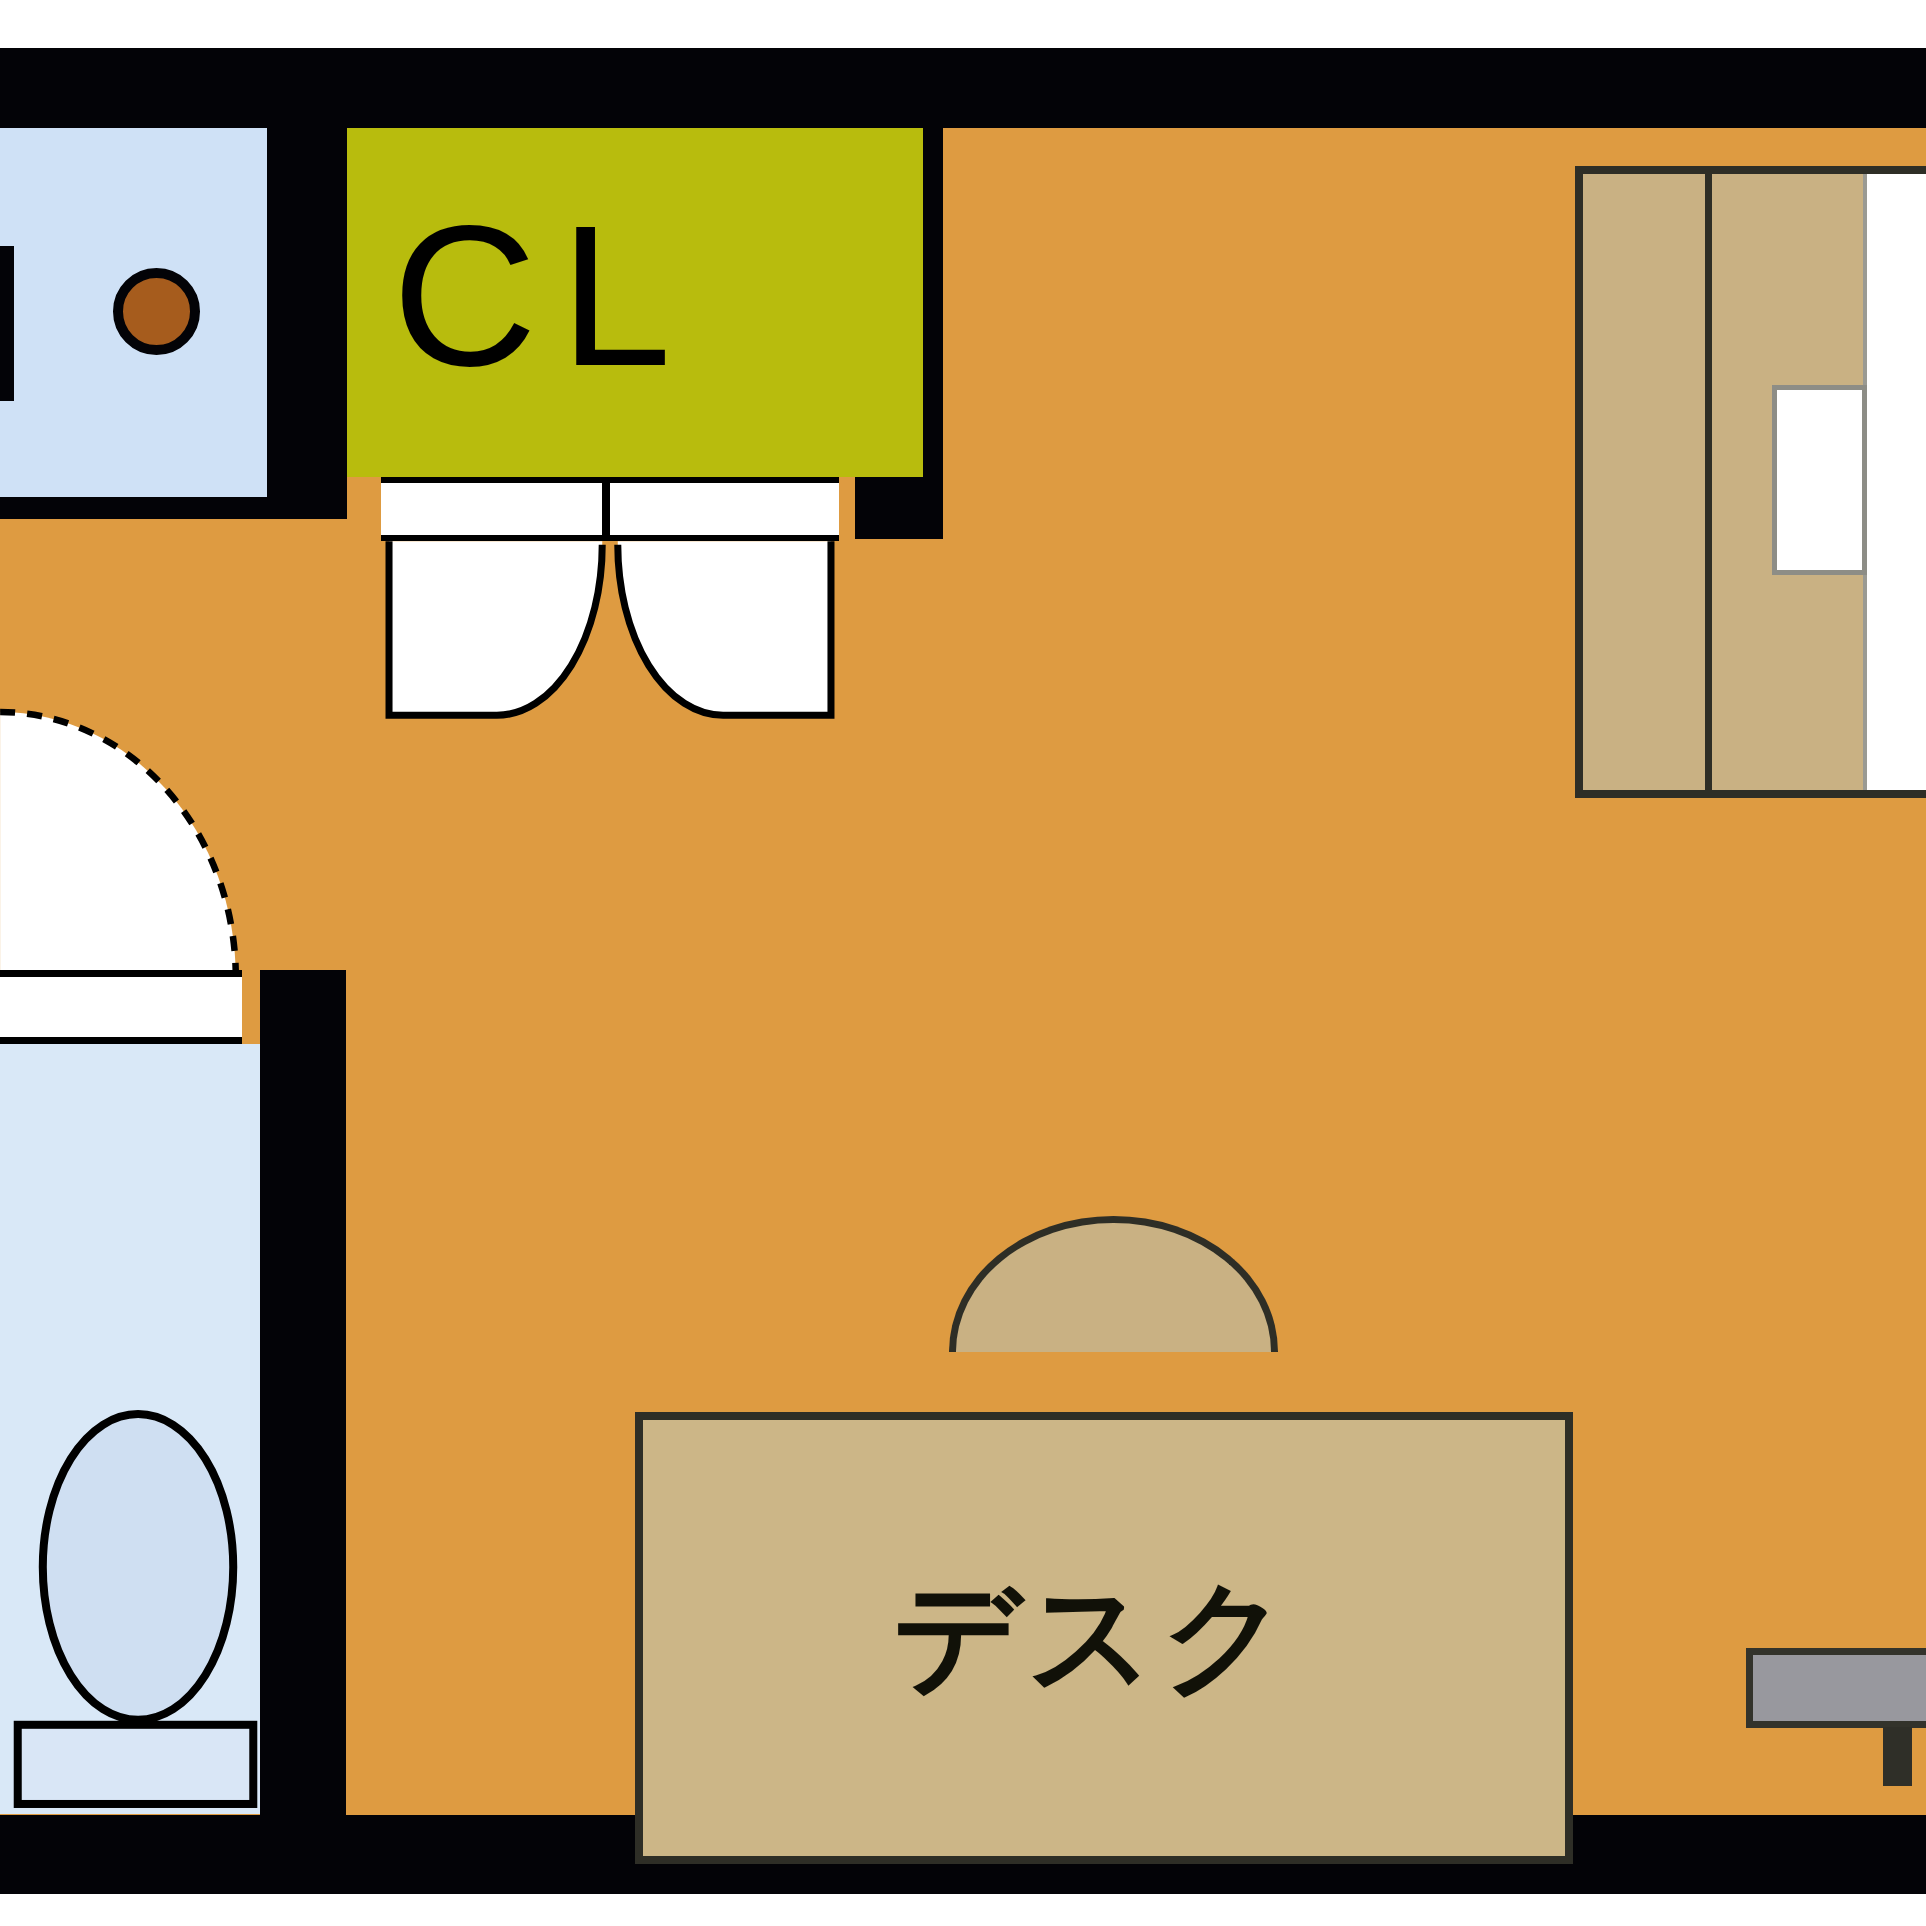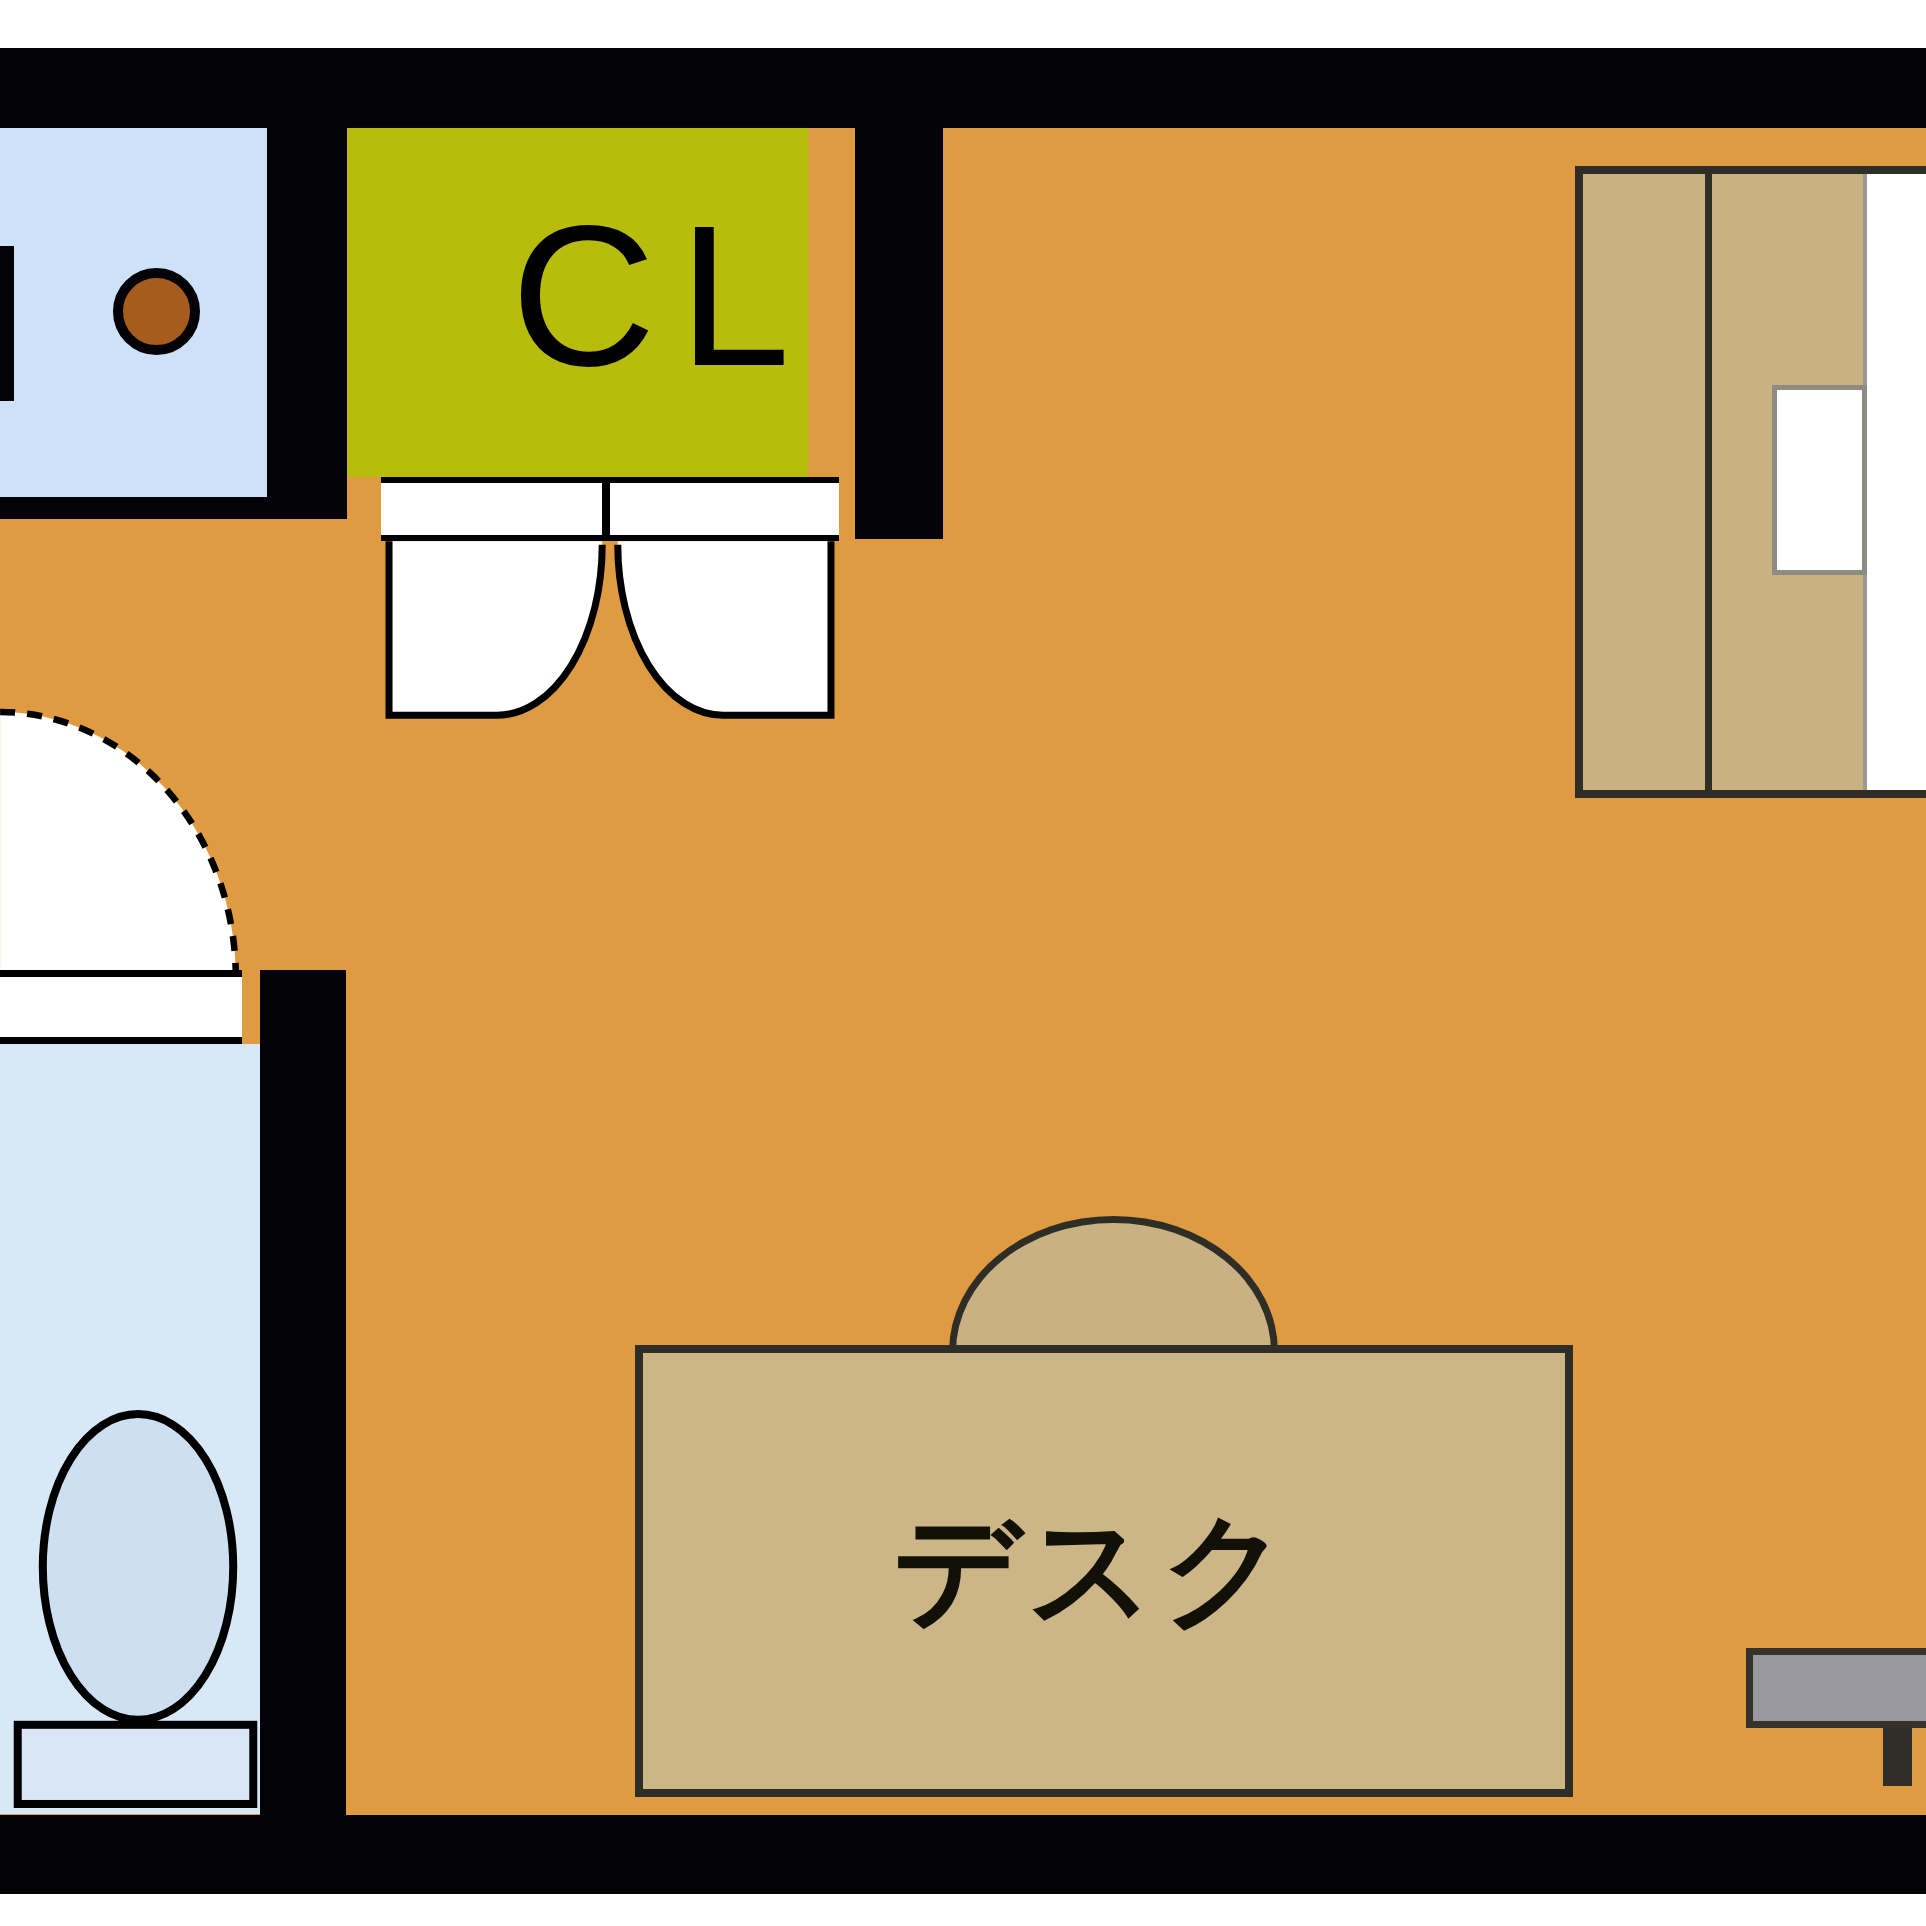--- a/index.html
+++ b/index.html
@@ -18,22 +18,22 @@
   #kitchen-fixture{left:0;top:246px;width:14px;height:155px;background:var(--wall);}
   #burner{left:113px;top:268px;width:87px;height:87px;border-radius:50%;
           background:var(--burner);border:10px solid var(--wall);}
 
   
   #wall-pier-a{left:267px;top:128px;width:80px;height:391px;background:var(--wall);}
   #wall-pier-b{left:855px;top:128px;width:88px;height:411px;background:var(--wall);}
   #wall-pier-c{left:260px;top:970px;width:86px;height:845px;background:var(--wall);}
 
   
-  #closet{left:347px;top:128px;width:461px;height:349px;background:var(--closet);
-          display:flex;align-items:center;justify-content:flex-end;}
+  #closet{left:347px;top:128px;width:576px;height:349px;background:var(--closet);
+          display:flex;align-items:center;justify-content:flex-start;padding-left:40px;}
   #closet-label{font-size:201px;letter-spacing:22.6px;color:#000;line-height:1;
                 transform:translate(5px,-7px);}
   #closet-door-strip{left:381px;top:477px;width:458px;height:64px;background:#ffffff;
                      border-top:6.5px solid #000;border-bottom:6.5px solid #000;}
   #closet-door-divider{left:602px;top:477px;width:7.5px;height:64px;background:#000;}
   #closet-door-swings{left:381px;top:541px;width:458px;height:186px;}
 
   
   #entry-door-swing{left:0;top:697px;width:261px;height:351px;}
   #entry-threshold{left:0;top:970px;width:242px;height:74px;background:#ffffff;
@@ -49,21 +49,21 @@
   #bed-divider{left:1705px;top:174px;width:7px;height:616px;background:var(--outline);}
   #bed-sheet{left:1863px;top:174px;width:80px;height:616px;background:var(--pillow);
              border-left:4px solid #9a9a93;}
   #bed-pillow{left:1772px;top:385px;width:95px;height:190px;background:var(--pillow);
               border:5px solid #8d8d86;}
 
   
   #chair{left:949px;top:1216px;width:329px;height:136px;background:var(--furniture);
          border:7px solid var(--outline);border-bottom:none;
          border-radius:165px 165px 0 0 / 136px 136px 0 0;}
-  #desk{left:635px;top:1345px;width:938px;height:452px;background:var(--desk);
+  #desk{left:635px;top:1412px;width:938px;height:452px;background:var(--desk);
         border:8px solid var(--outline);display:flex;align-items:center;justify-content:center;}
   #desk-label{font-size:125px;font-weight:600;color:#111108;letter-spacing:6px;
               transform:translate(-10px,0);}
 
   
   #tv-board{left:1746px;top:1648px;width:201px;height:80px;background:var(--board);
             border:7px solid #33332b;}
   #tv-board-leg{left:1883px;top:1727px;width:29px;height:59px;background:#2f2f28;}
 </style>
 </head>

